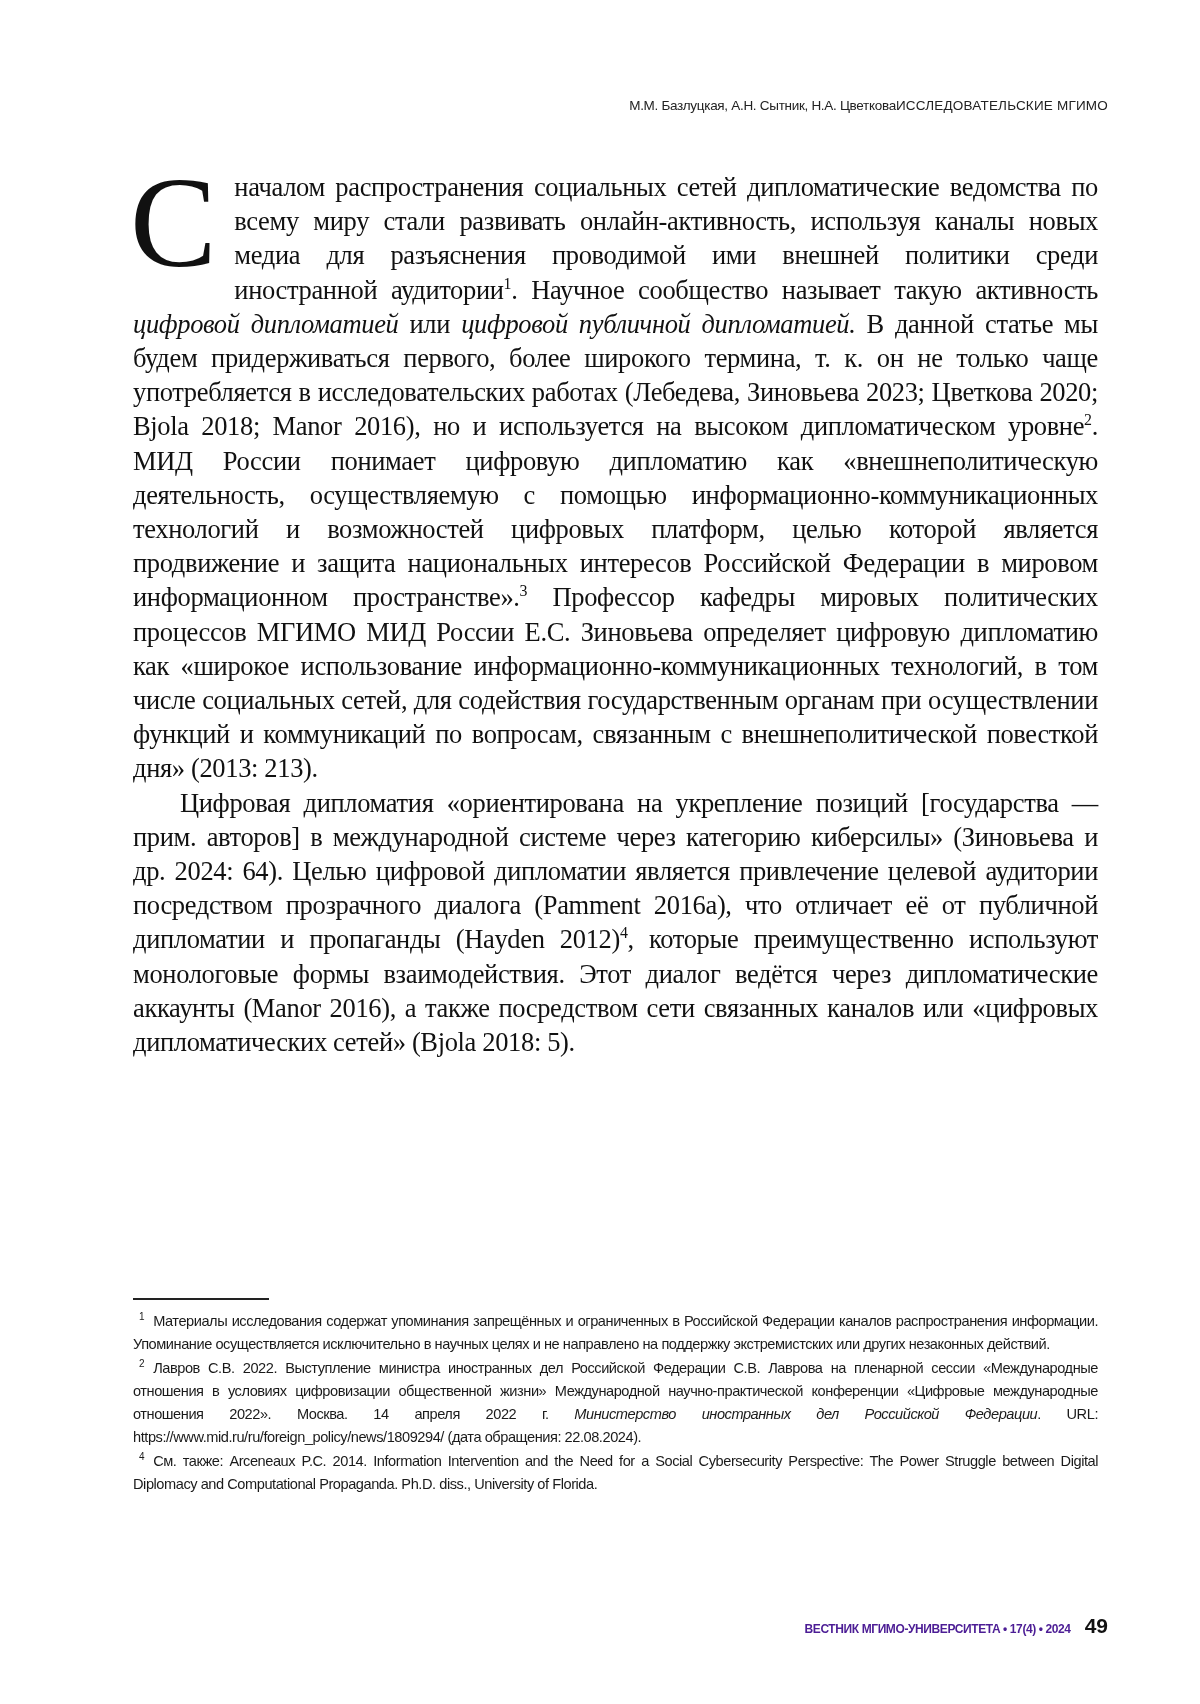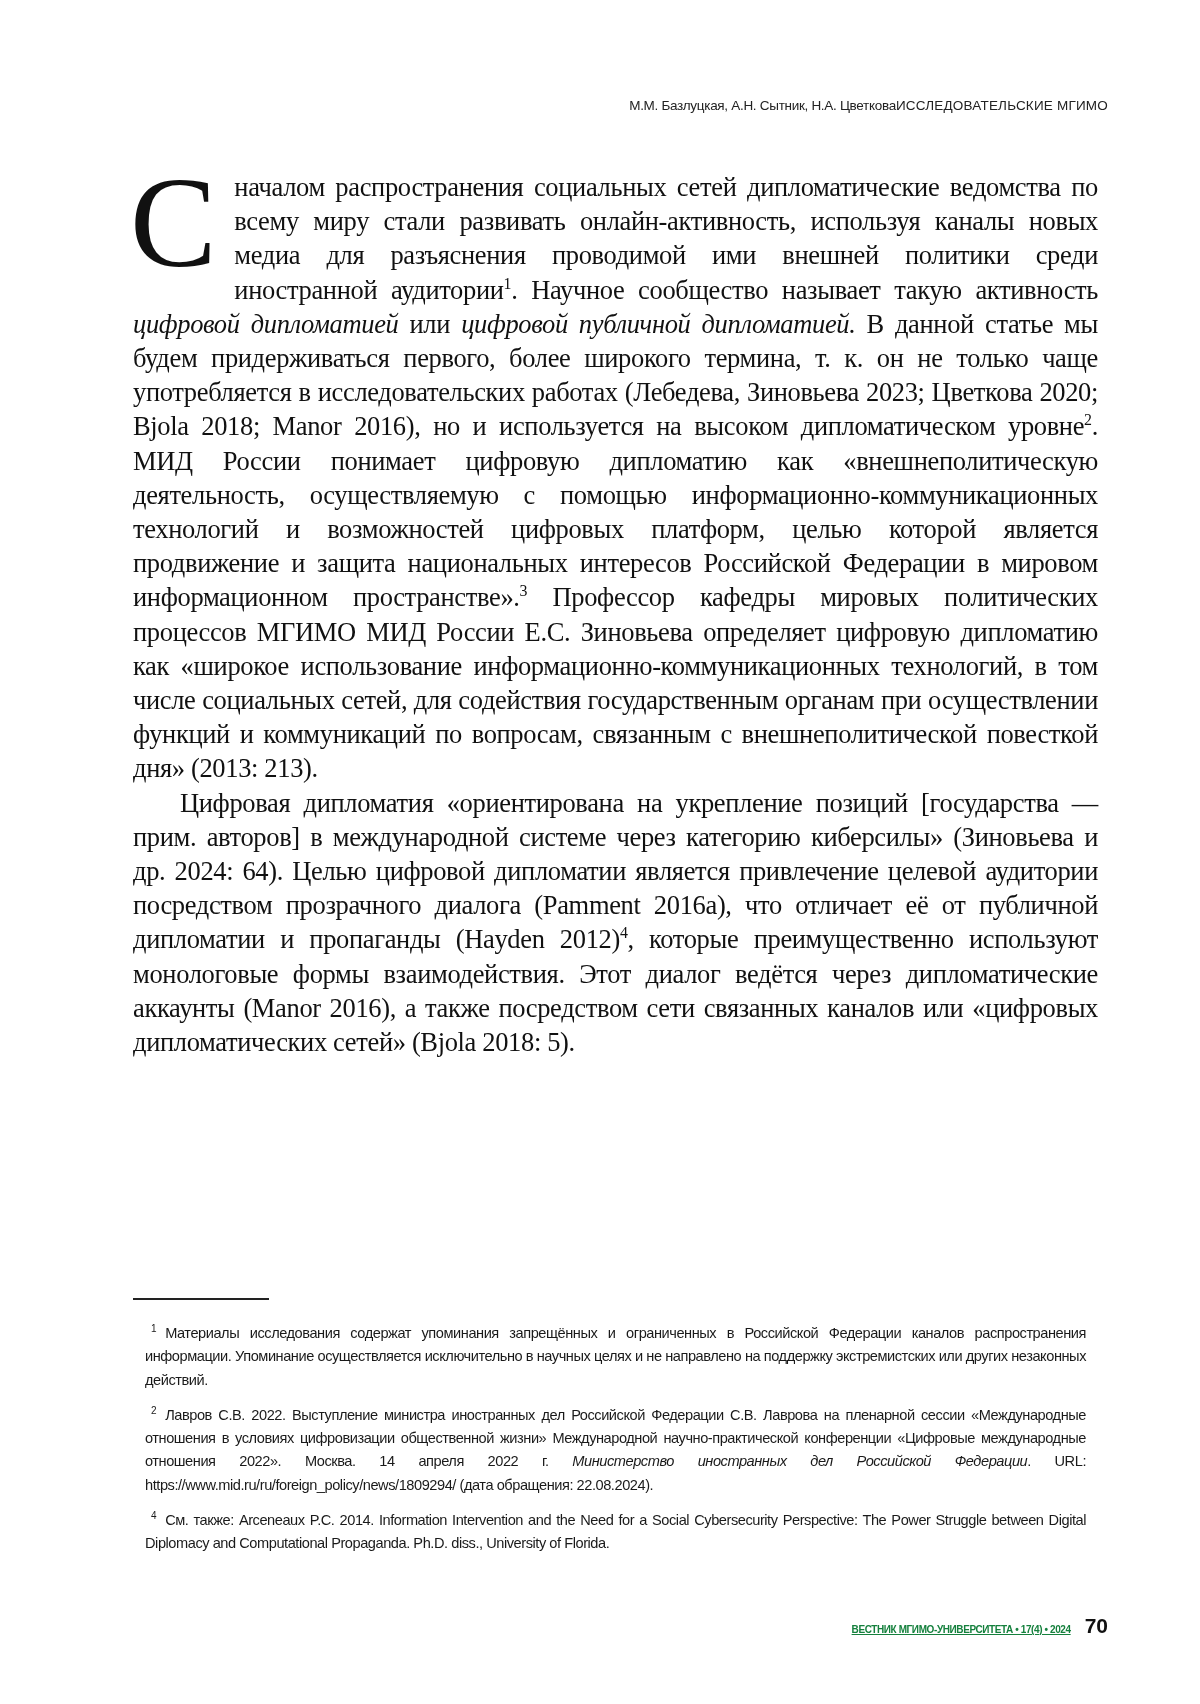--- a/index.html
+++ b/index.html
@@ -24,27 +24,27 @@
   sup { font-size: 60%; line-height: 0; vertical-align: super; }
   i { }
   .fn-rule {
     position: absolute; top: 1298px; left: 133px; width: 136px; height: 2px; background: #222;
   }
   .footnotes {
     position: absolute; top: 1310px; left: 133px; width: 965px;
     font-family: "Liberation Sans", sans-serif; font-size: 14.6px; line-height: 23.3px;
     text-align: justify; letter-spacing: -0.45px; color: #1a1a1a;
   }
-  .footnotes p { margin: 12px; }
+  .footnotes p { margin: 0; }
   .footnotes .fn-num { font-size: 10px; vertical-align: super; line-height: 0; margin-right: 9px; margin-left: 6px; }
   .footer {
     position: absolute; top: 1614px; right: 92px;
     font-family: "Liberation Sans", sans-serif; display: flex; align-items: baseline; gap: 14px;
   }
-  .footer .journal { font-size: 10px; font-weight: bold; color: #15803d; letter-spacing: -0.4px; text-decoration: underline; }
+  .footer .journal { font-size: 12px; font-weight: bold; color: #4c1d95; letter-spacing: -0.4px; }
   .footer .page-num { font-size: 21px; font-weight: bold; color: #111; }
 </style>
 </head>
 <body>
 
 <div class="running-head">
   <span>М.М. Базлуцкая, А.Н. Сытник, Н.А. Цветкова</span>
   <span class="section">ИССЛЕДОВАТЕЛЬСКИЕ МГИМО</span>
 </div>
 
@@ -58,14 +58,14 @@
 <div class="fn-rule"></div>
 
 <div class="footnotes">
   <p><span class="fn-num">1</span><span>Материалы исследования содержат упоминания запрещённых и ограниченных в Российской Федерации каналов распространения информации. Упоминание осуществляется исключительно в научных целях и не направлено на поддержку экстремистских или других незаконных действий.</span></p>
   <p><span class="fn-num">2</span><span>Лавров С.В. 2022. Выступление министра иностранных дел Российской Федерации С.В. Лаврова на пленарной сессии «Международные отношения в условиях цифровизации общественной жизни» Международной научно-практической конференции «Цифровые международные отношения 2022». Москва. 14 апреля 2022 г. </span><i>Министерство иностранных дел Российской Федерации</i><span>. URL: https://www.mid.ru/ru/foreign_policy/news/1809294/ (дата обращения: 22.08.2024).</span></p>
   <p><span class="fn-num">4</span><span>См. также: Arceneaux P.C. 2014. Information Intervention and the Need for a Social Cybersecurity Perspective: The Power Struggle between Digital Diplomacy and Computational Propaganda. Ph.D. diss., University of Florida.</span></p>
 </div>
 
 <div class="footer">
   <span class="journal">ВЕСТНИК МГИМО-УНИВЕРСИТЕТА • 17(4) • 2024</span>
-  <span class="page-num">70</span>
+  <span class="page-num">49</span>
 </div>
 
 </body></html>

